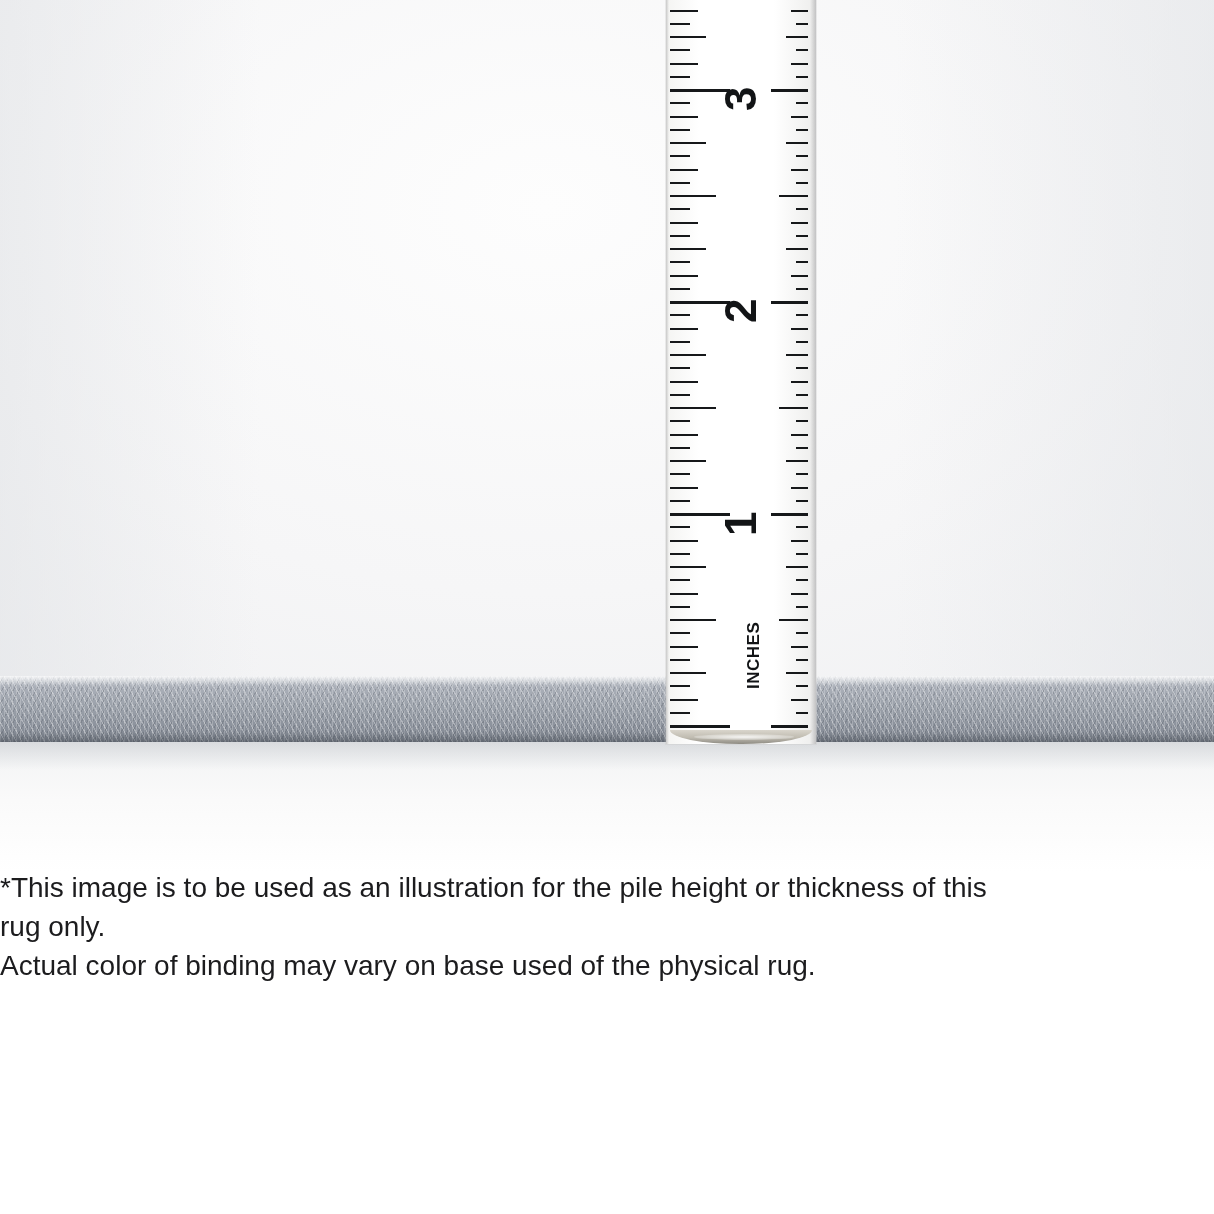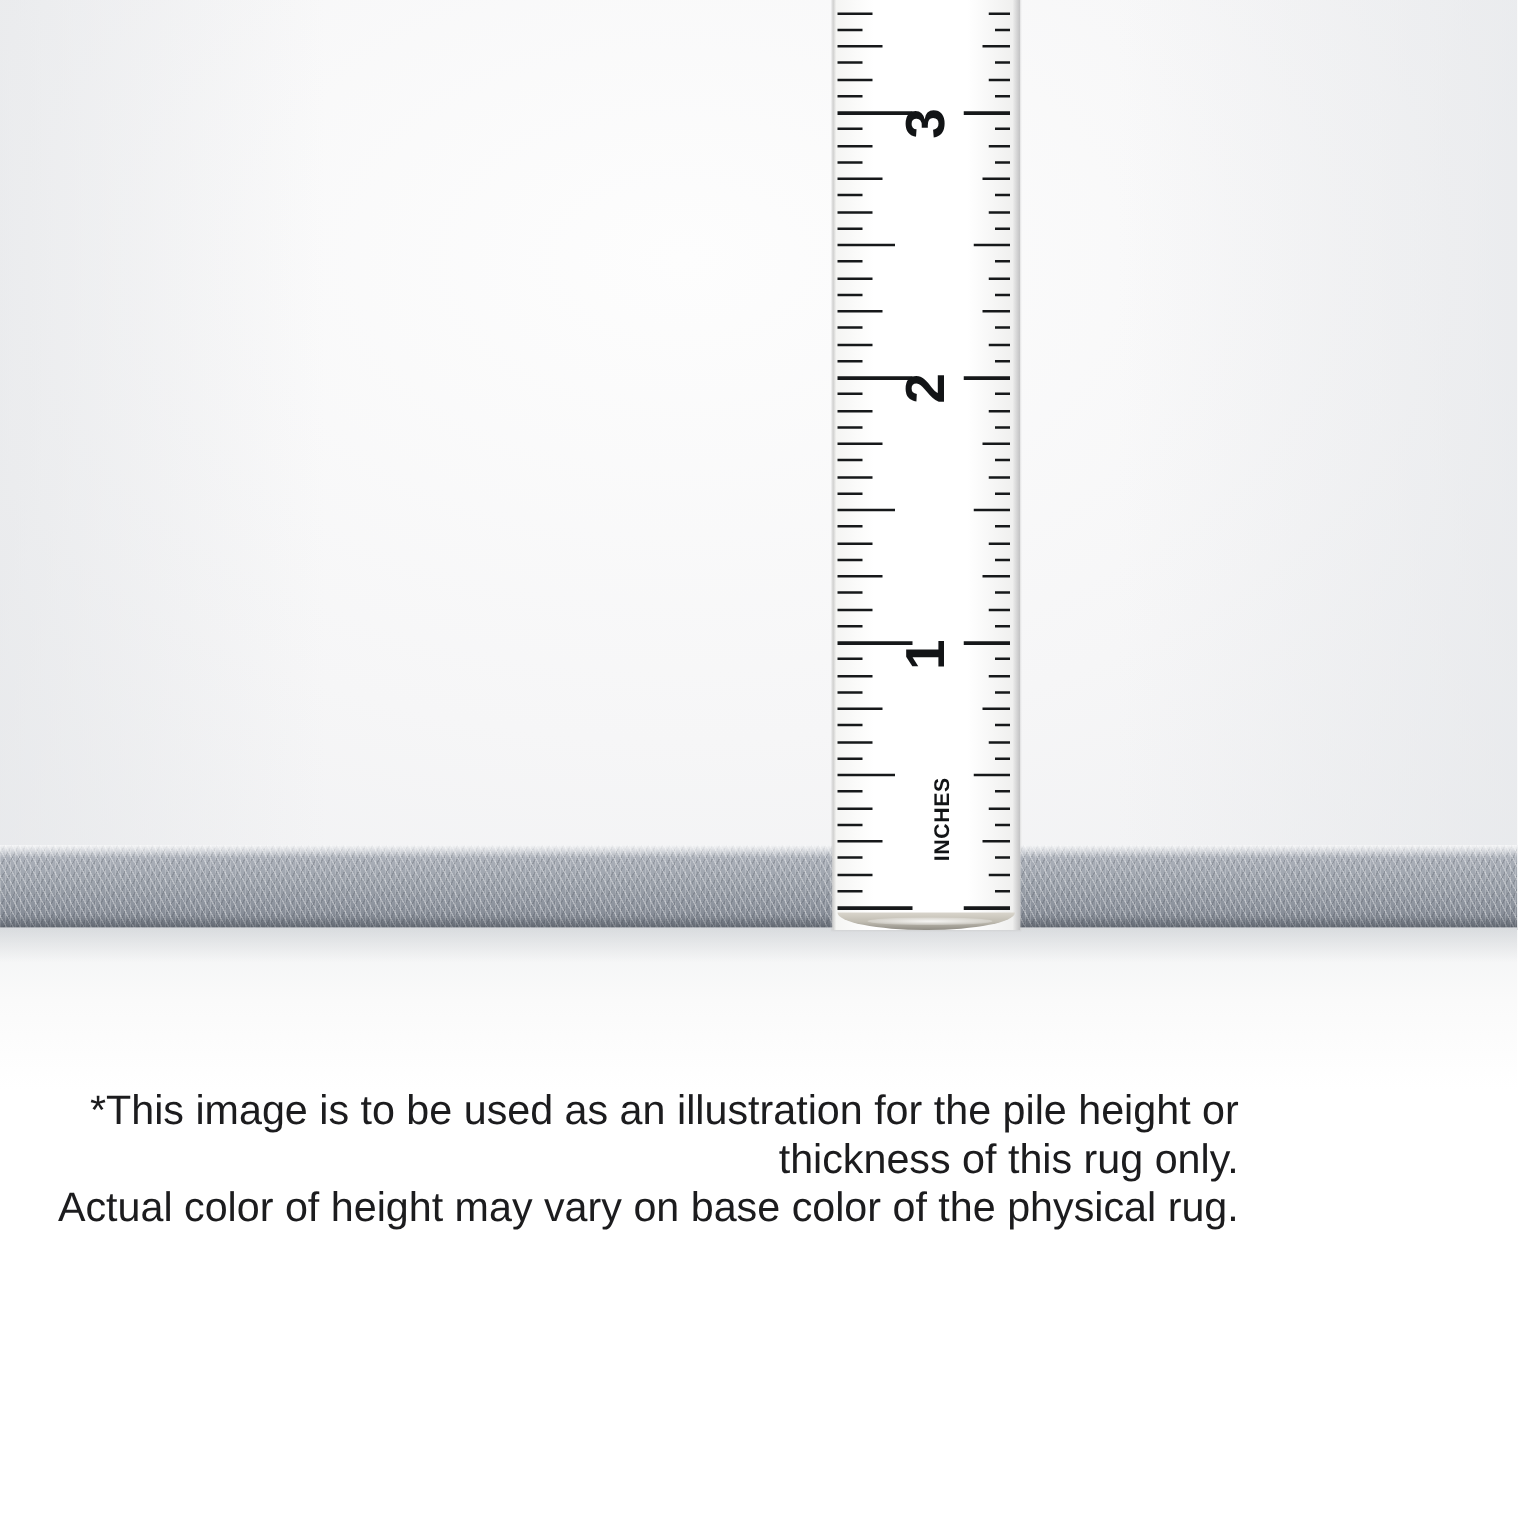--- a/index.html
+++ b/index.html
@@ -176,24 +176,24 @@
     transform-origin: 50% 50%;
     white-space: nowrap;
   }
 
   
   .caption {
     position: absolute;
     left: 0;
     top: 868px;
     width: 991px;
-    text-align: right;
+    text-align: left;
     color: #1c1c1e;
     font-family: "Liberation Sans", sans-serif;
-    font-size: 33px;
+    font-size: 28px;
     line-height: 39px;
   }
   .caption .line { display: block; }
 </style>
 </head>
 <body>
 
 <div class="scene">
 
   <div class="backdrop"></div>
@@ -334,16 +334,16 @@
 
     <div class="num-inches" style="left: 36px; top: 631px; width: 104px; height: 20px;">INCHES</div>
 
     <div class="ruler-tip">
       <div class="ruler-tip-shine"></div>
     </div>
   </div>
 
   <div class="caption">
     <span class="line">*This image is to be used as an illustration for the pile height or thickness of this rug only.</span>
-    <span class="line">Actual color of height may vary on base color of the physical rug.</span>
+    <span class="line">Actual color of binding may vary on base used of the physical rug.</span>
   </div>
 
 </div>
 
 </body></html>

